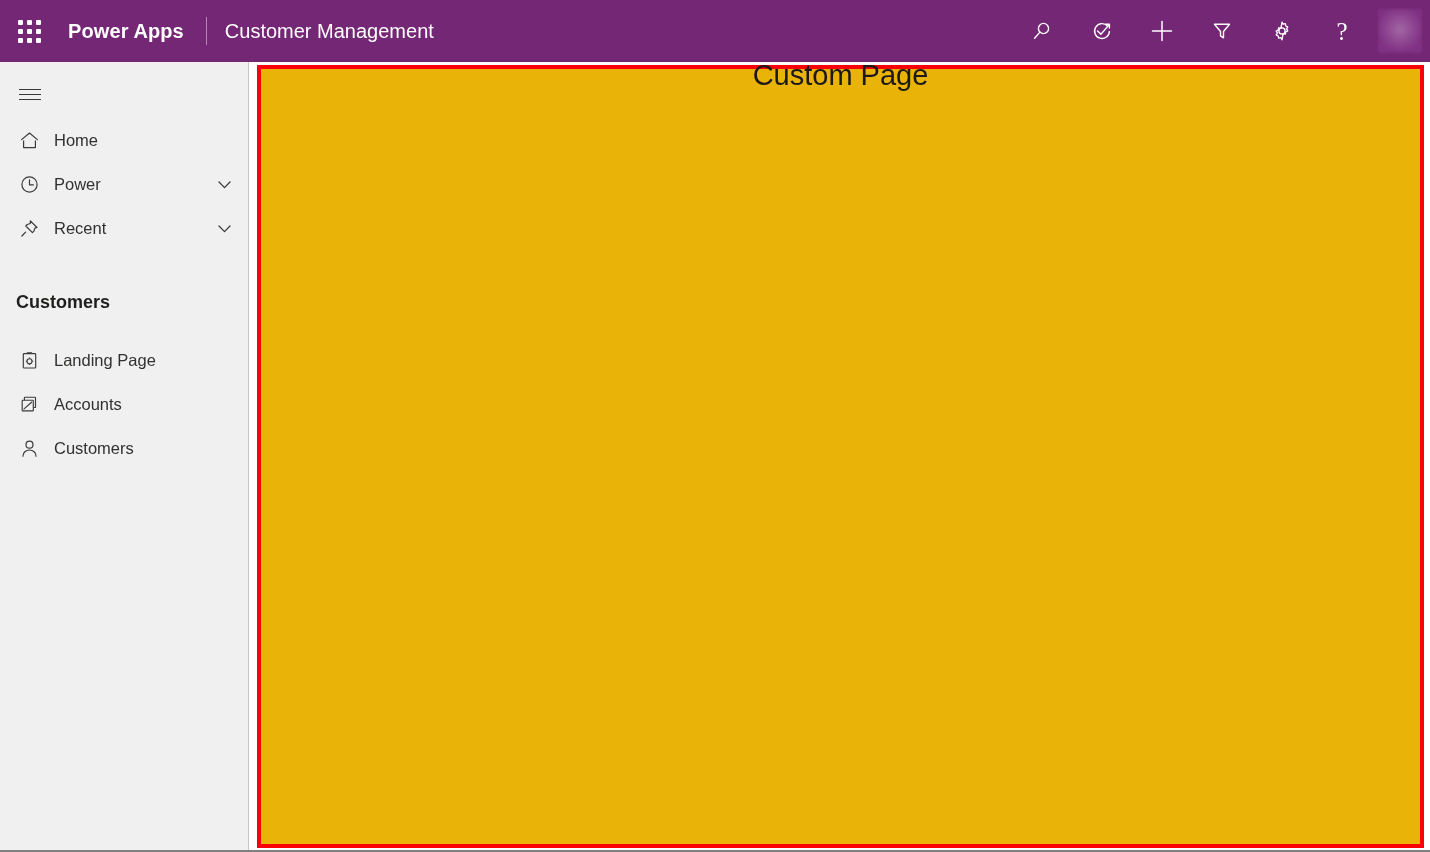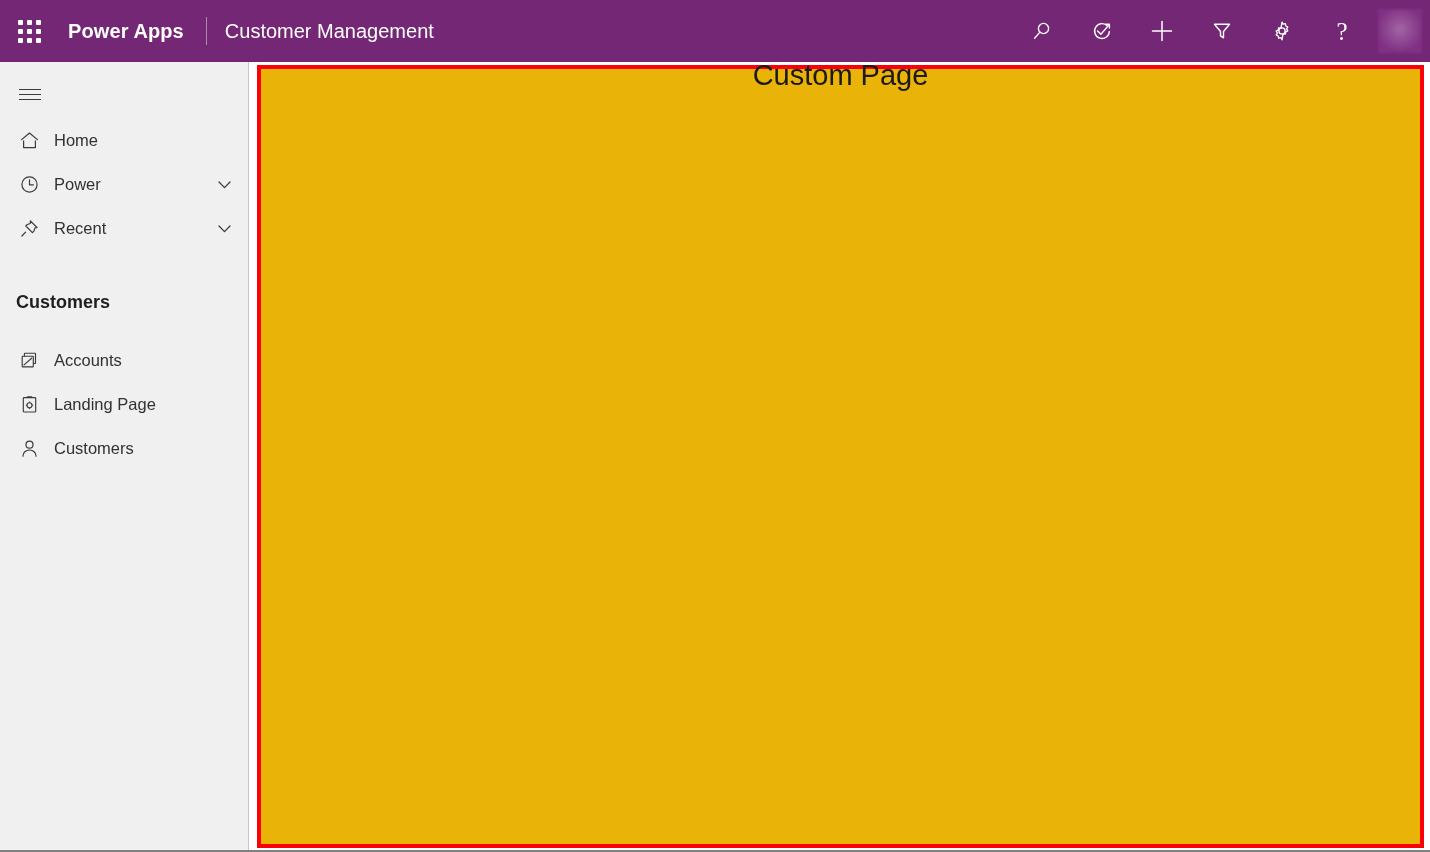--- a/index.html
+++ b/index.html
@@ -358,45 +358,45 @@
           <polyline points="4,7 9.5,12.6 15,7" stroke-linecap="round" stroke-linejoin="round"></polyline>
         </svg>
       </span>
     </div>
 
     <div class="group-header">Customers</div>
 
     <div class="nav-item">
       <span class="nav-icon">
         <svg width="21" height="21" viewBox="0 0 21 21" fill="none" stroke="#3b3a39" stroke-width="1.15">
-          <rect x="5.4" y="3.2" width="11.1" height="10.3" rx="0.6"></rect>
-          <rect x="3.2" y="6.2" width="11.1" height="10.6" rx="0.6" fill="#f0f0f0"></rect>
-          <line x1="5.0" y1="14.9" x2="12.6" y2="8.2" stroke-linecap="round"></line>
-        </svg>
-      </span>
-      <span class="nav-label">Accounts</span>
-    </div>
-
-    <div class="nav-item">
-      <span class="nav-icon">
-        <svg width="21" height="21" viewBox="0 0 21 21" fill="none" stroke="#3b3a39" stroke-width="1.15">
           <rect x="4.3" y="3.6" width="12.4" height="14.4" rx="0.8"></rect>
           <path d="M8.3 3.6V2.7h4.4v0.9" stroke-linejoin="round"></path>
           <circle cx="10.5" cy="11.2" r="2.5"></circle>
           <line x1="10.5" y1="7.5" x2="10.5" y2="8.6"></line>
           <line x1="10.5" y1="13.8" x2="10.5" y2="14.9"></line>
           <line x1="6.8" y1="11.2" x2="7.9" y2="11.2"></line>
           <line x1="13.1" y1="11.2" x2="14.2" y2="11.2"></line>
         </svg>
       </span>
       <span class="nav-label">Landing Page</span>
     </div>
 
     <div class="nav-item">
       <span class="nav-icon">
+        <svg width="21" height="21" viewBox="0 0 21 21" fill="none" stroke="#3b3a39" stroke-width="1.15">
+          <rect x="5.4" y="3.2" width="11.1" height="10.3" rx="0.6"></rect>
+          <rect x="3.2" y="6.2" width="11.1" height="10.6" rx="0.6" fill="#f0f0f0"></rect>
+          <line x1="5.0" y1="14.9" x2="12.6" y2="8.2" stroke-linecap="round"></line>
+        </svg>
+      </span>
+      <span class="nav-label">Accounts</span>
+    </div>
+
+    <div class="nav-item">
+      <span class="nav-icon">
         <svg width="21" height="21" viewBox="0 0 21 21" fill="none" stroke="#3b3a39" stroke-width="1.2">
           <circle cx="10.5" cy="6.7" r="3.5"></circle>
           <path d="M3.9 18.2c0-3.7 3.0-6.2 6.6-6.2s6.6 2.5 6.6 6.2" stroke-linecap="round"></path>
         </svg>
       </span>
       <span class="nav-label">Customers</span>
     </div>
   </div>
 
   <div class="content-divider"></div>

